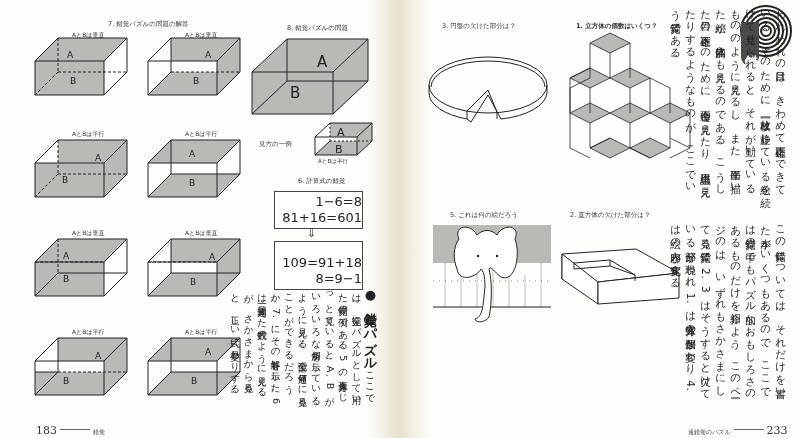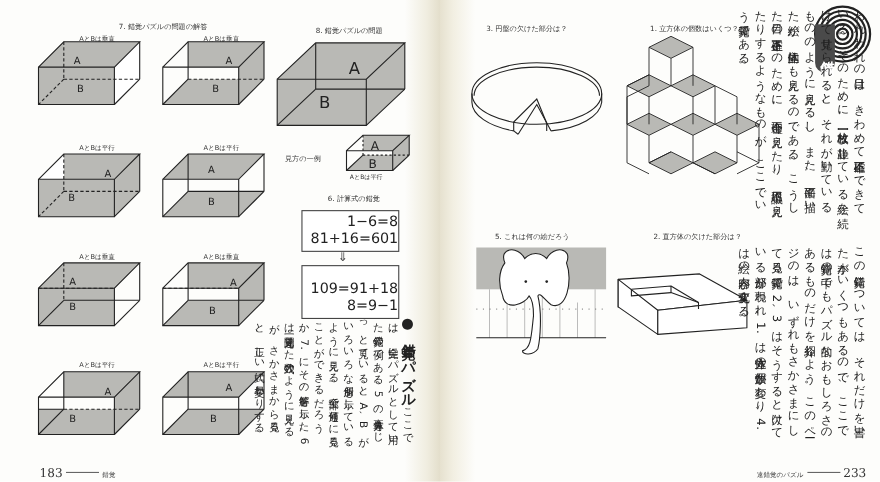--- a/index.html
+++ b/index.html
@@ -225,21 +225,21 @@
       <path d="M39,64 L39,56 L60,35 L69,57 L69,64"></path>
       <path d="M43,67 L60,40 L73,64"></path>
       <line x1="39" y1="64" x2="43" y2="67"></line>
     </g>
     <path d="M3,38 A59,28 0 0 1 117,38" stroke="#222" stroke-width="1" fill="none" transform="translate(0,0)" opacity="0"></path>
     <path d="M1,30 A59,28 0 0 1 119,30" stroke="#222" fill="none" stroke-width="0"></path>
     <path d="M1,38 A59,28 0 0 1 119,38" stroke="#222" fill="none" stroke-width="0"></path>
     <path d="M3,36 A57,26 0 0 1 117,36" stroke="#222" fill="none" stroke-width="1" transform="translate(0,-4)"></path>
   </svg>
 
-  <div class="abs cap" style="left:191px;top:22px;font-size:6.5px;">1. 立方体の個数はいくつ？</div>
+  <div class="abs cap" style="left:176px;top:22px;font-size:6.5px;font-weight:bold;">1. 立方体の個数はいくつ？</div>
   <svg style="left:170px;top:33px;" width="120" height="125">
     <g stroke="#222" stroke-width="0.8">
 
       <polygon points="40,0 60,10 40,20 20,10" fill="#b9b9b5"></polygon>
       <polygon points="20,35 40,45 20,55 0,45" fill="#b9b9b5" transform="translate(0,0)"></polygon>
       <polygon points="60,35 80,45 60,55 40,45" fill="#b9b9b5"></polygon>
       <polygon points="0,70 20,80 0,90 -20,80" fill="#b9b9b5" transform="translate(20,0)"></polygon>
       <polygon points="40,70 60,80 40,90 20,80" fill="#b9b9b5" transform="translate(20,0)"></polygon>
       <polygon points="80,70 100,80 80,90 60,80" fill="#b9b9b5" transform="translate(20,0)"></polygon>
       <polygon points="20,105 40,115 20,125 0,115" fill="#b9b9b5" transform="translate(20,0)"></polygon>
@@ -281,21 +281,21 @@
         <line x1="92" y1="50" x2="92" y2="82"></line>
       <line x1="108" y1="38" x2="108" y2="82"></line>
     </g>
     <line x1="0" y1="56" x2="118" y2="56" stroke="#666" stroke-width="0.8" stroke-dasharray="1,5"></line>
     <line x1="0" y1="82" x2="118" y2="82" stroke="#222" stroke-width="1"></line>
     <path d="M26,14 C20,0 38,-2 44,10 C50,4 58,4 64,10 C70,-2 88,0 82,14 C88,30 82,58 68,52 C62,48 58,40 56,44 C60,60 58,84 56,92 C52,98 42,98 42,94 C50,92 50,80 52,62 C52,50 50,46 48,44 C44,52 26,58 24,44 C20,34 20,22 26,14 Z" fill="#fff" stroke="#222" stroke-width="1"></path>
     <circle cx="45" cy="31" r="1.2" fill="#222"></circle>
       <circle cx="64" cy="31" r="1.2" fill="#222"></circle>
   </svg>
 
-  <div class="abs cap" style="left:170px;top:211px;font-size:6.5px;margin-left:24px;">2. 直方体の欠けた部分は？</div>
+  <div class="abs cap" style="left:170px;top:211px;font-size:6.5px;">2. 直方体の欠けた部分は？</div>
   <svg style="left:162px;top:249px;" width="130" height="60">
     <g stroke="#222" stroke-width="1" fill="#fff" stroke-linejoin="round">
       <polygon points="0,5 74,0 117,24 36,33 0,30"></polygon>
       <polygon points="0,5 0,30 36,55 36,33"></polygon>
       <polygon points="36,33 117,24 117,49 36,55"></polygon>
       <polyline points="12,14 48,11 73,26" fill="none"></polyline>
       <polyline points="12,14 12,20 48,17 73,26 73,32" fill="none"></polyline>
       <line x1="48" y1="11" x2="48" y2="17"></line>
     </g>
   </svg>

